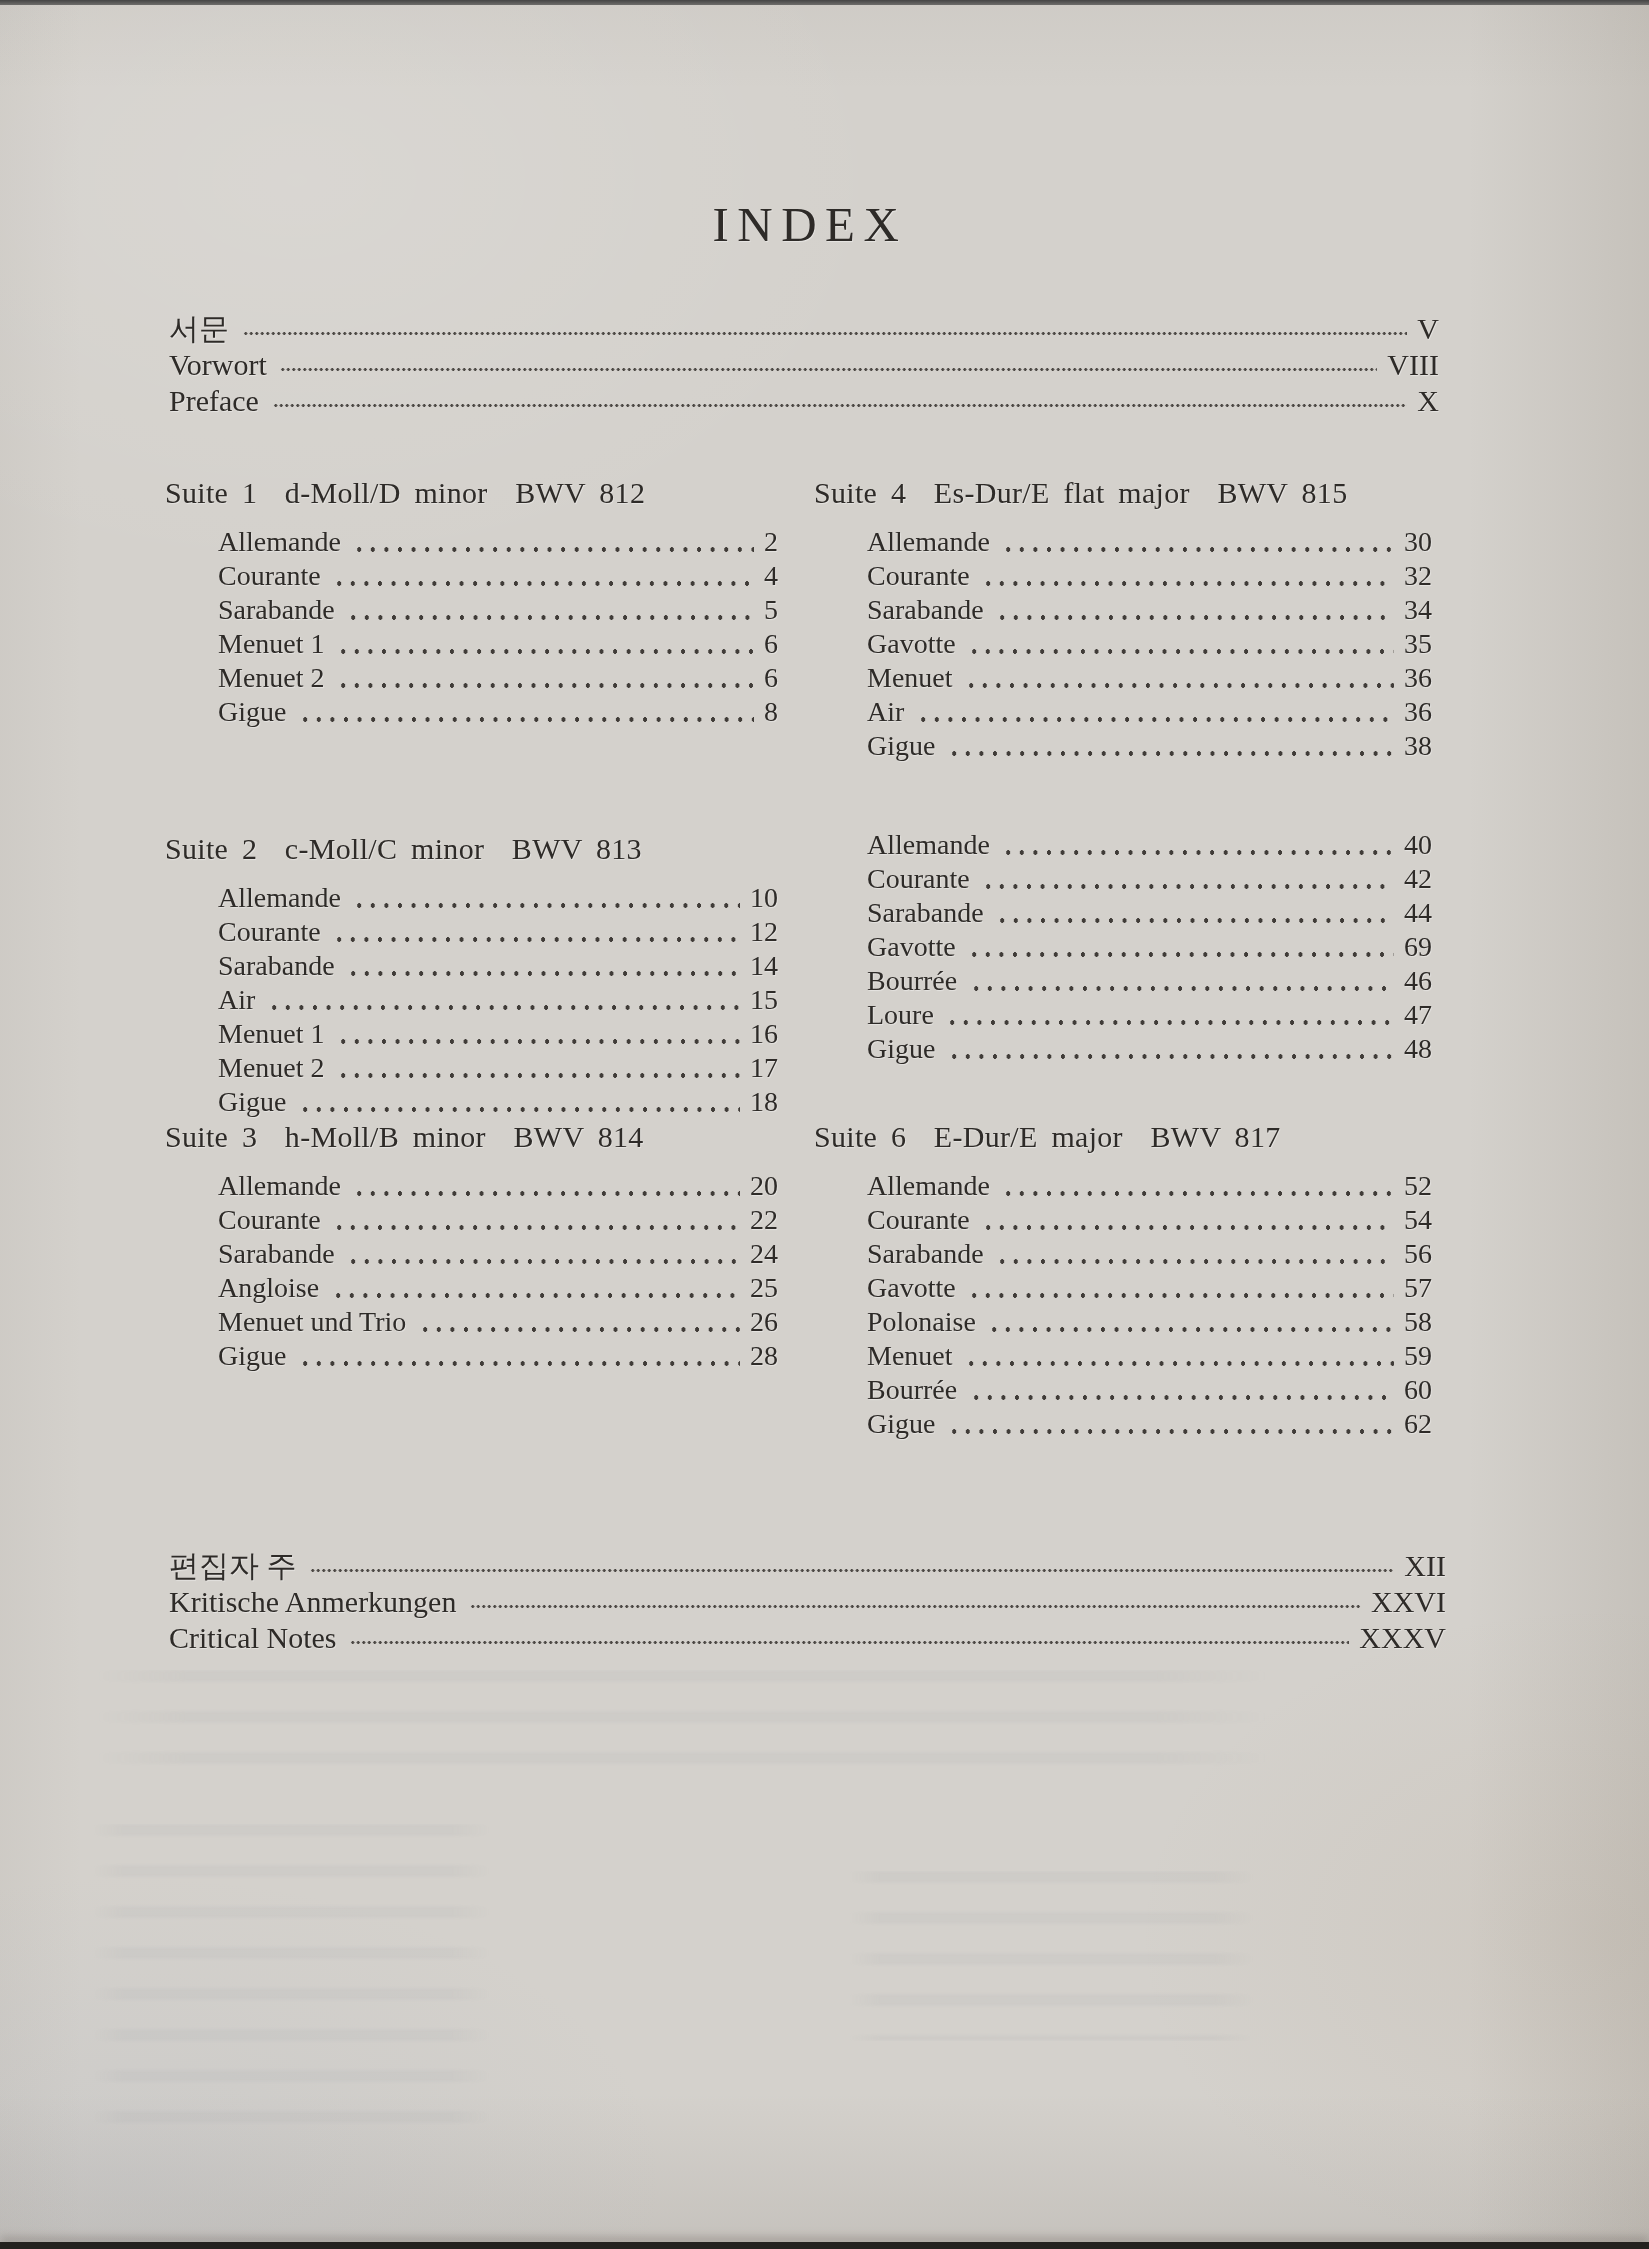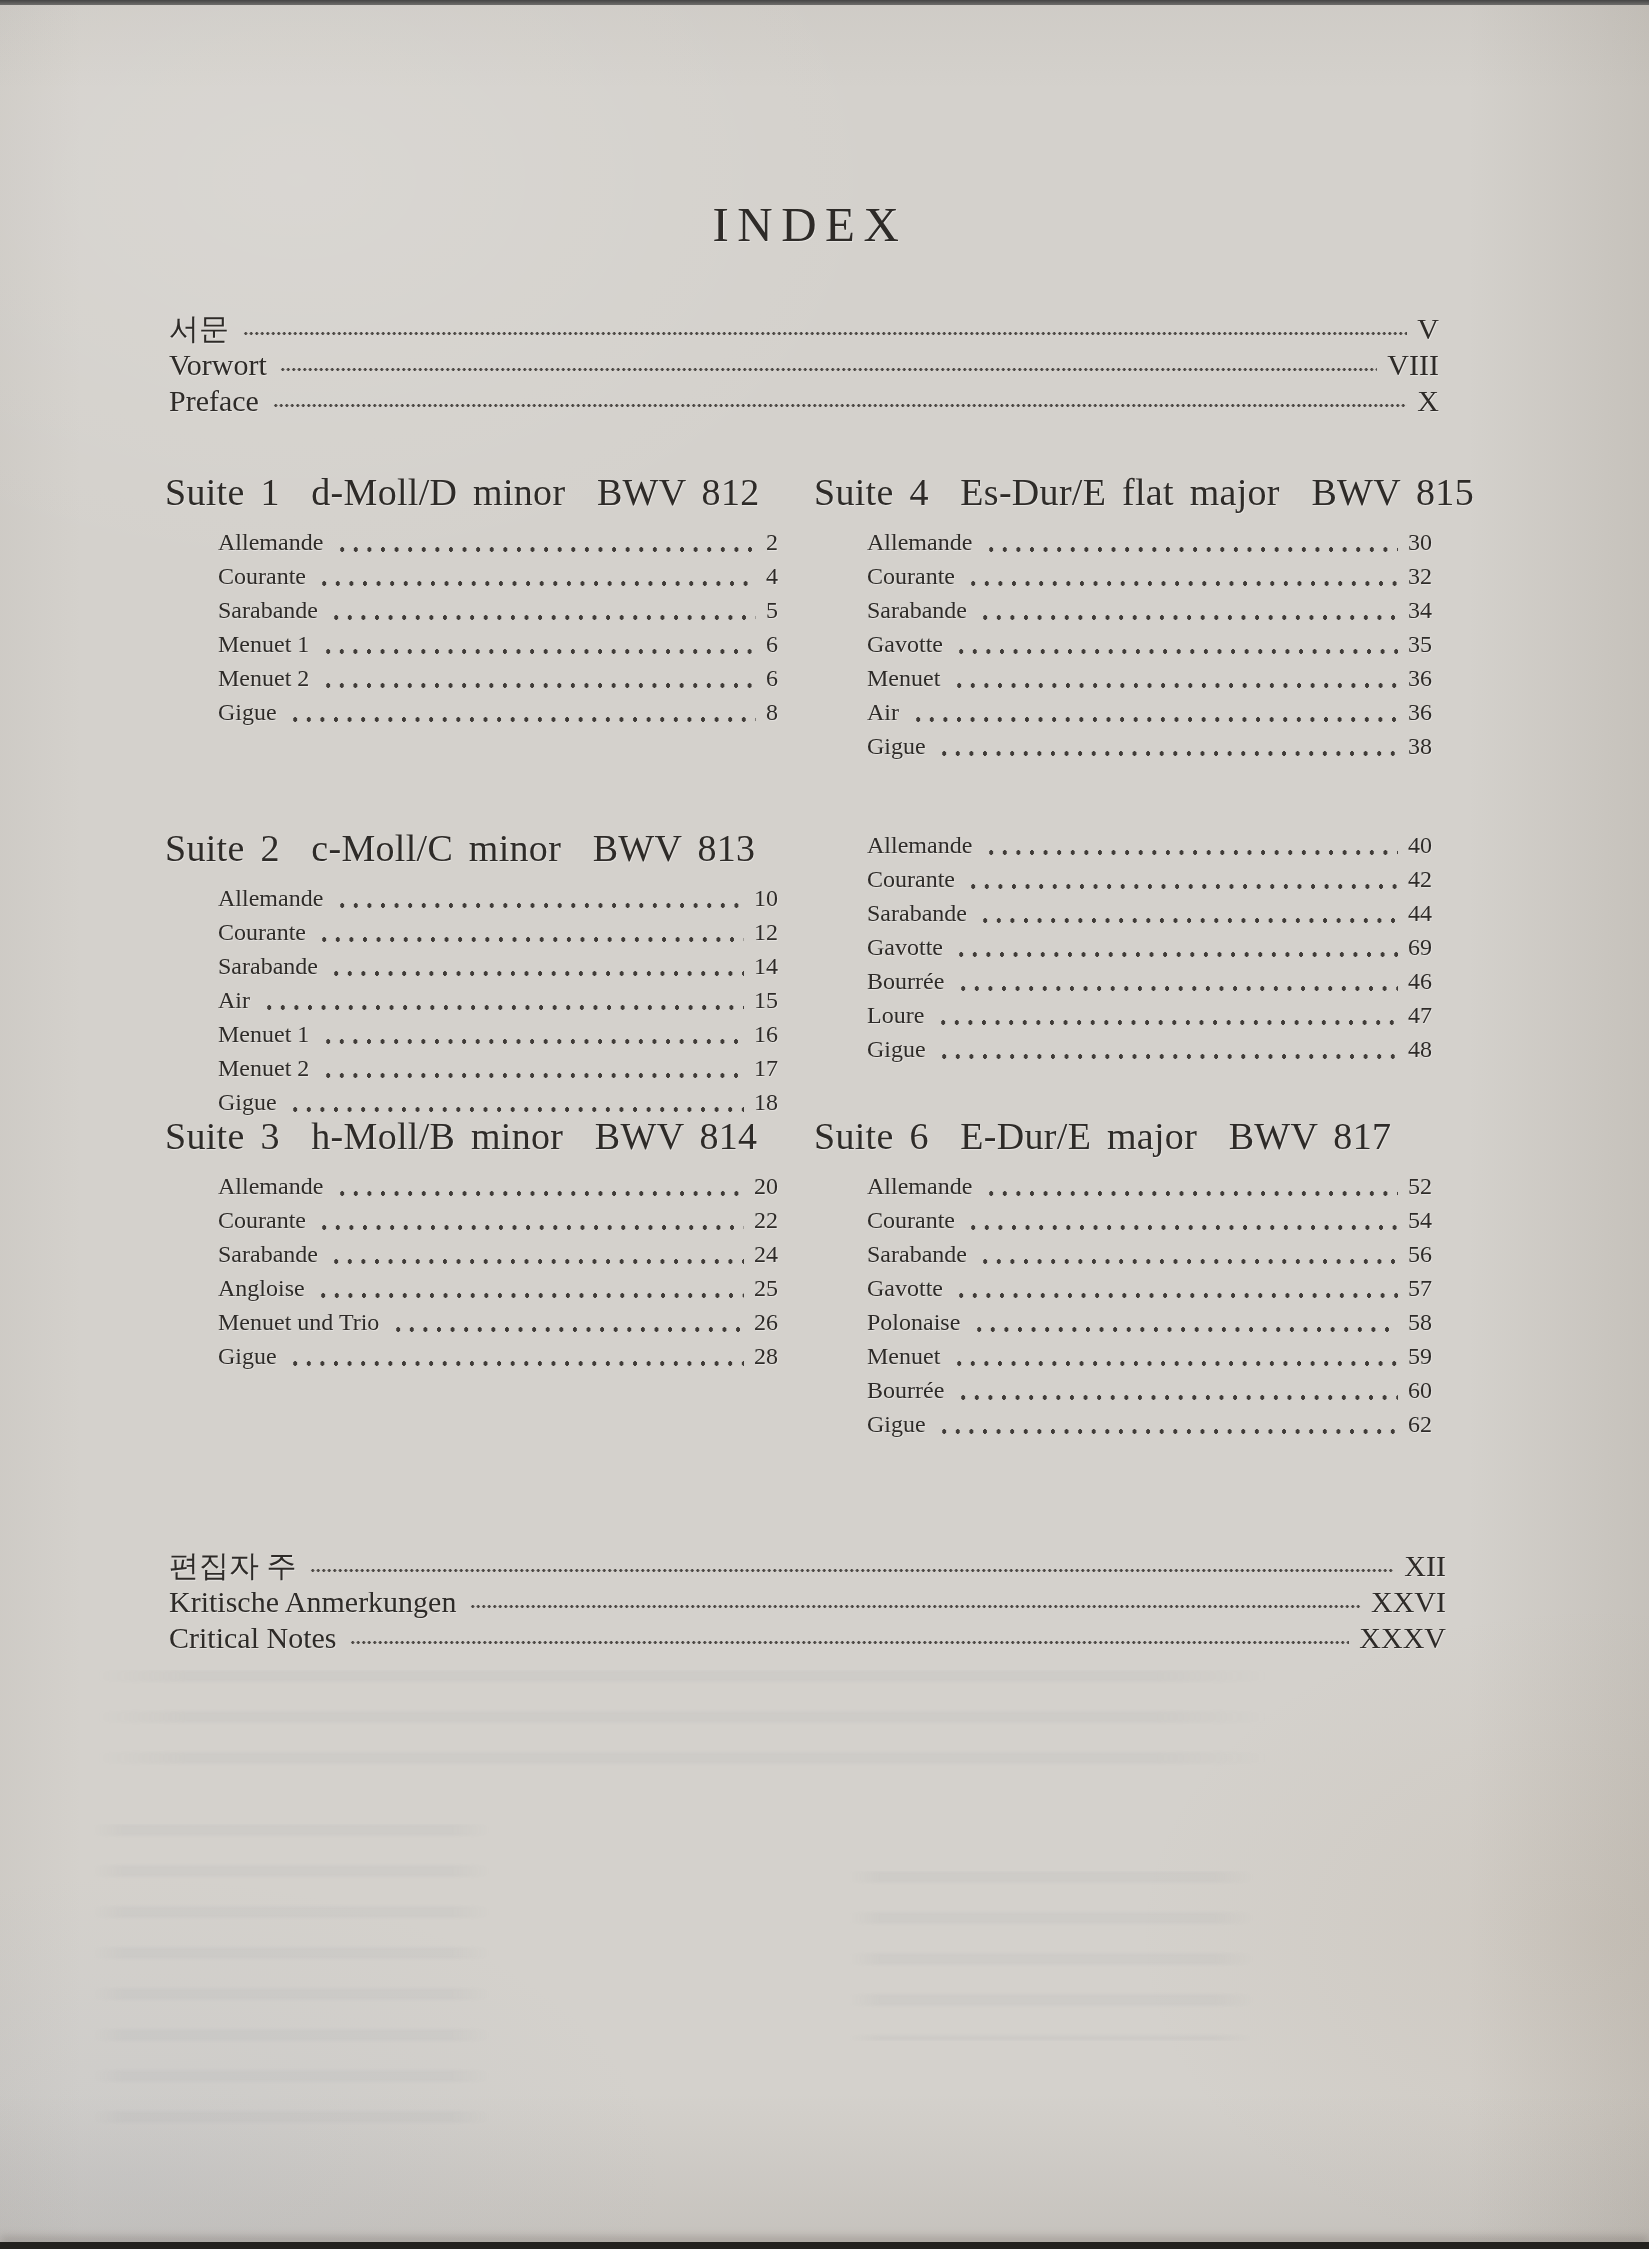--- a/index.html
+++ b/index.html
@@ -71,27 +71,27 @@
 
   
   .suite { position: absolute; }
   .suite.col-left  { left: 165px; width: 613px; }
   .suite.col-right { left: 814px; width: 618px; }
   .suite.row-0 { top: 472px; }
   .suite.row-1 { top: 828px; }
   .suite.row-2 { top: 1116px; }
   .suite-heading {
     margin: 0 0 12px 0;
-    font-size: 38px; font-weight: 500;
+    font-size: 30px; font-weight: 500;
     line-height: 41px; letter-spacing: 0.3px; word-spacing: 6px;
     white-space: pre;
   }
   .entry-row {
     display: flex; align-items: baseline;
-    height: 34px; font-size: 24px; line-height: 34px;
+    height: 34px; font-size: 28px; line-height: 34px;
   }
   .entry-row .entry-name { flex: none; padding-left: 53px; white-space: pre; }
   .entry-row .pagenum { flex: none; text-align: right; }
 
   
   .ghost {
     position: absolute;
     background-image: repeating-linear-gradient(180deg,
       rgba(128,133,144,0.16) 0px, rgba(128,133,144,0.16) 12px,
       rgba(128,133,144,0) 12px, rgba(128,133,144,0) 41px);

